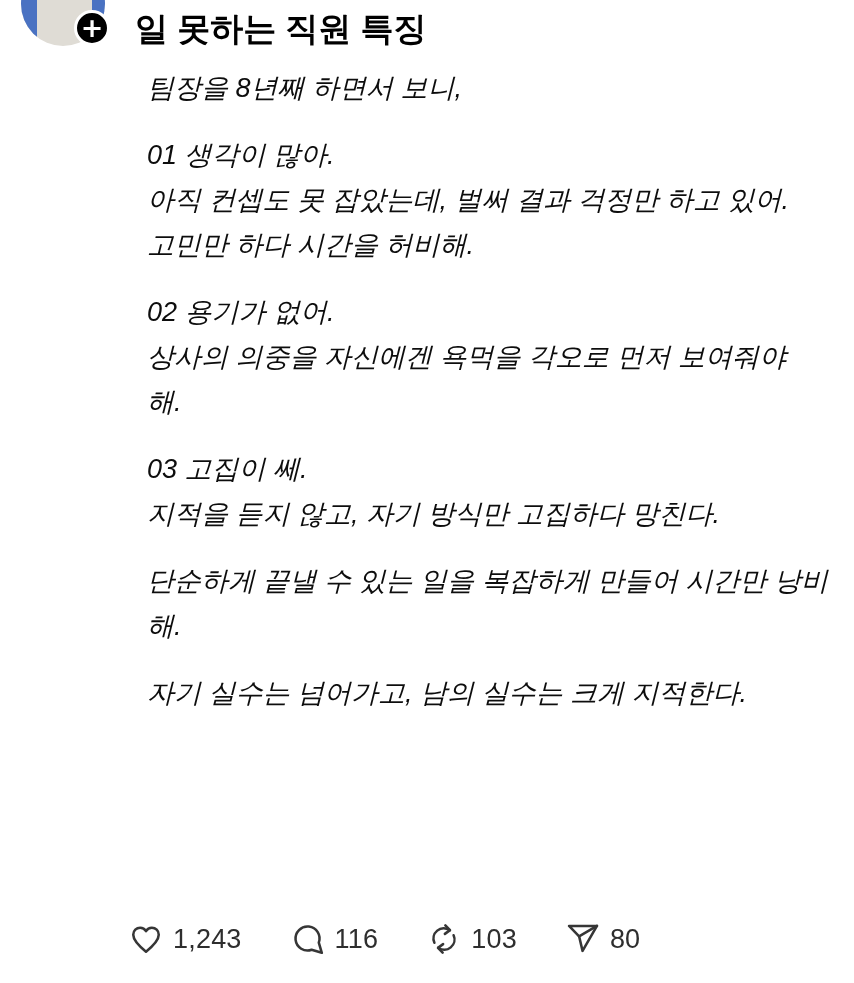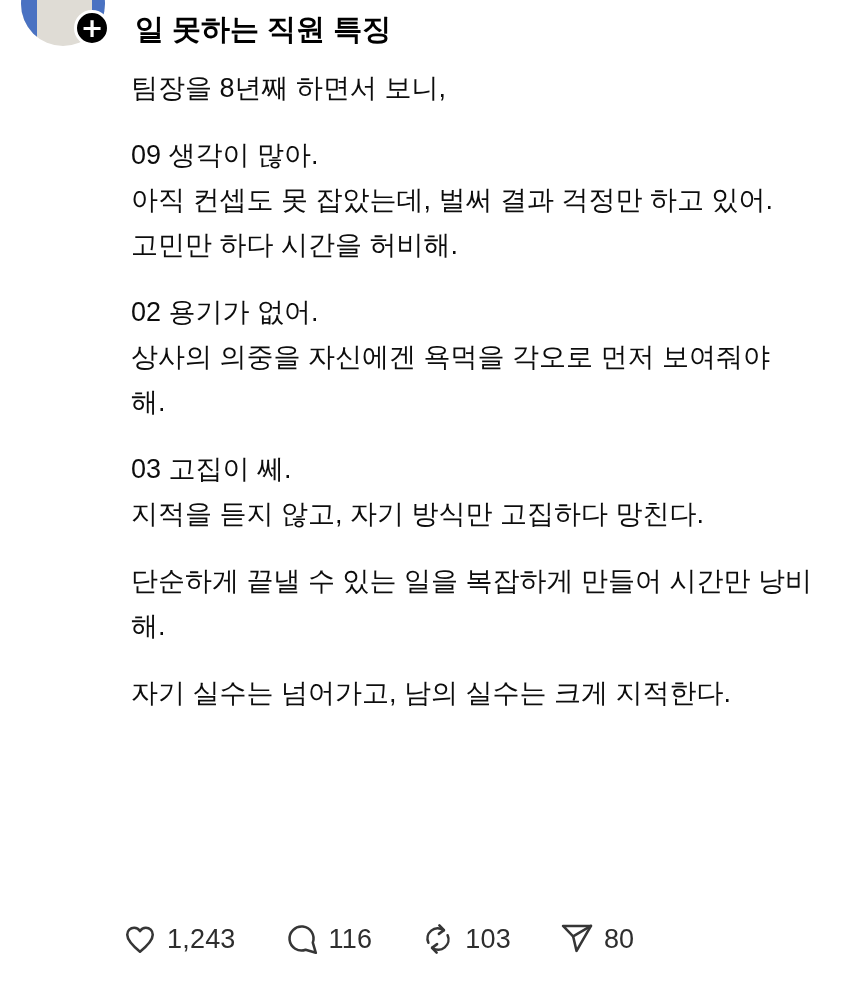--- a/index.html
+++ b/index.html
@@ -32,31 +32,31 @@
     display:flex; align-items:center; justify-content:center;
     cursor:pointer; padding:0;
   }
   .plus-badge span {
     color:#ffffff; font-size:27px; font-weight:600;
     line-height:1; transform:translateY(-1px);
     font-family:"DejaVu Sans", sans-serif;
   }
   .title {
     position:absolute; left:135px; top:12px;
-    font-size:29px; line-height:34px; font-weight:600;
+    font-size:33px; line-height:34px; font-weight:600;
     color:#000000; cursor:pointer; white-space:nowrap;
   }
   .body { position:absolute; left:131px; top:66px; width:723px; }
-  .para { margin:0 0 22px 0; }
+  .para { margin:0 0 22px 16px;font-style:italic; }
   .line {
     font-size:27px; line-height:45px; font-weight:400;
     color:#0d0d0d; white-space:nowrap;
   }
   .actions {
-    position:absolute; left:122px; top:918px; height:42px;
+    position:absolute; left:128px; top:918px; height:42px;
     display:flex; align-items:center; column-gap:48px;
   }
   .action {
     display:flex; align-items:center; column-gap:9px;
     cursor:pointer;
   }
   .action svg { display:block; }
   .count {
     font-size:27px; color:#2e2e2e; line-height:1;
     letter-spacing:0.2px;
@@ -75,21 +75,21 @@
     <span>+</span>
   </button>
 
   <div class="title">일 못하는 직원 특징</div>
 
   <div class="body">
     <div class="para">
       <div class="line">팀장을 8년째 하면서 보니,</div>
     </div>
     <div class="para">
-      <div class="line">09 생각이 많아.</div>
+      <div class="line">01 생각이 많아.</div>
       <div class="line">아직 컨셉도 못 잡았는데, 벌써 결과 걱정만 하고 있어.</div>
       <div class="line">고민만 하다 시간을 허비해.</div>
     </div>
     <div class="para">
       <div class="line">02 용기가 없어.</div>
       <div class="line">상사의 의중을 자신에겐 욕먹을 각오로 먼저 보여줘야</div>
       <div class="line">해.</div>
     </div>
     <div class="para">
       <div class="line">03 고집이 쎄.</div>

